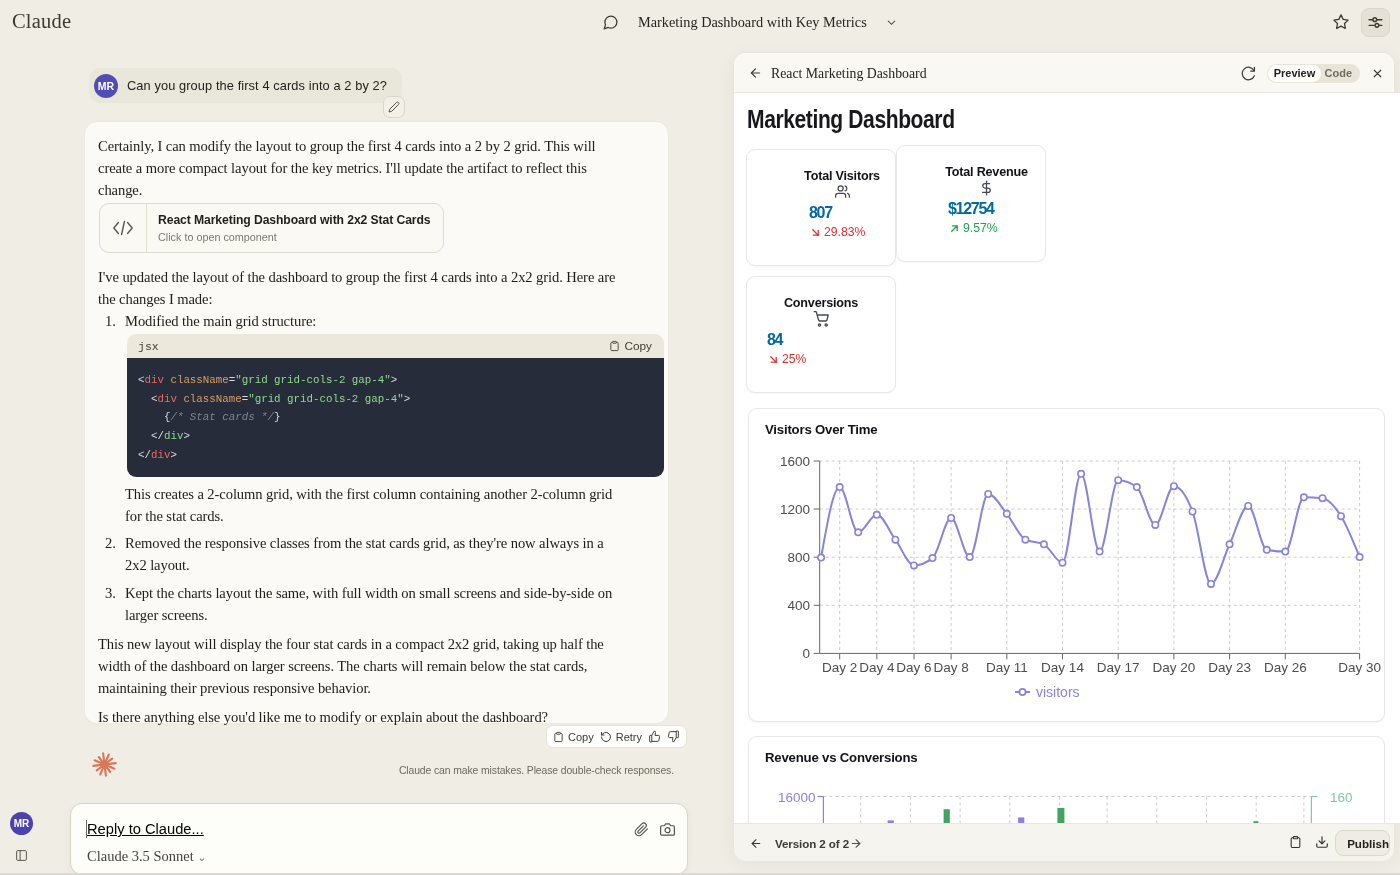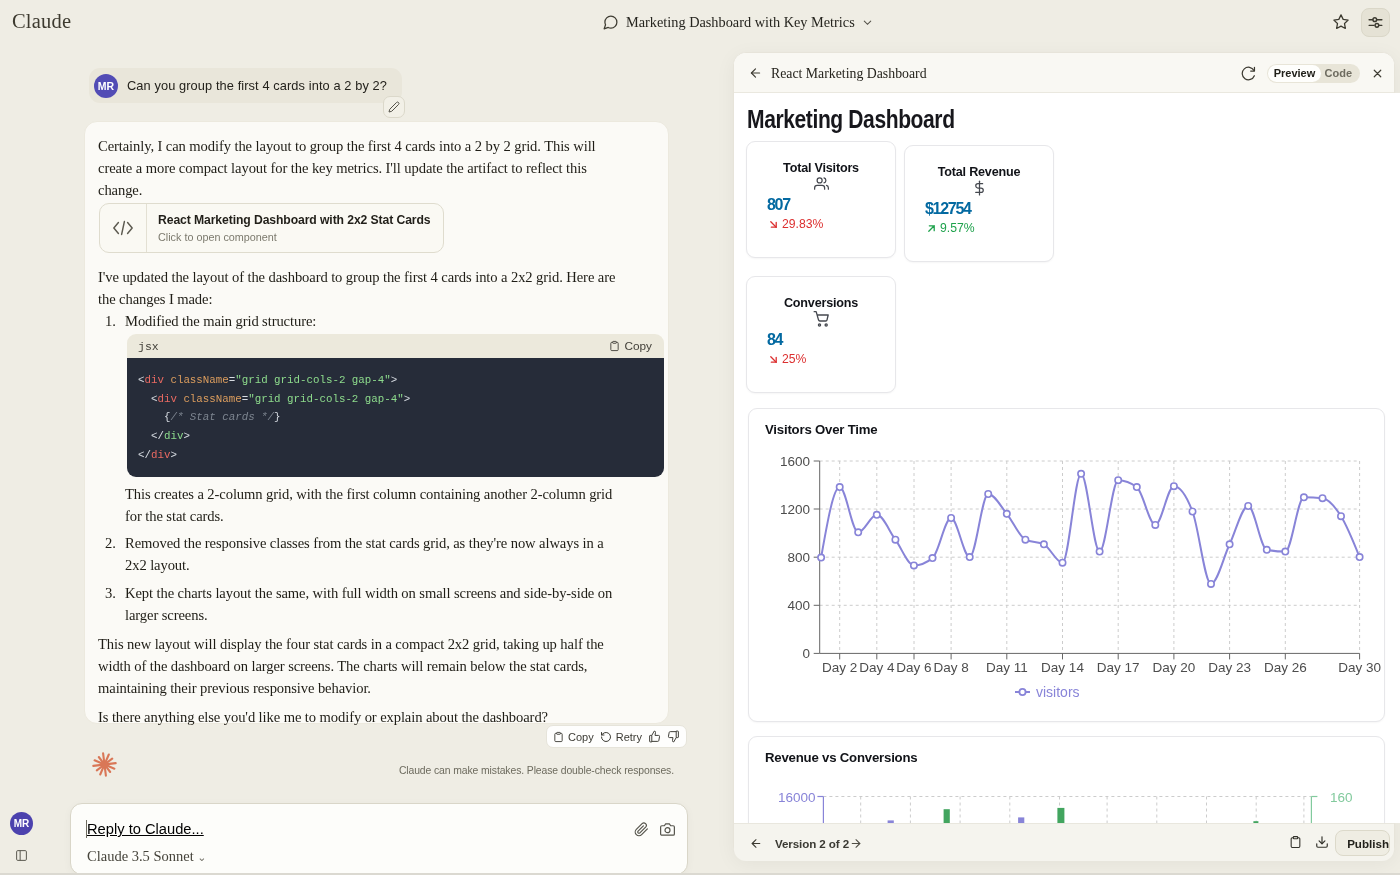--- a/index.html
+++ b/index.html
@@ -3,21 +3,21 @@
 <meta charset="utf-8">
 <style>
 * { margin:0; padding:0; box-sizing:border-box; }
 html,body { width:1400px; height:875px; overflow:hidden; }
 body { background:#EFEDE4; font-family:"Liberation Sans",sans-serif; position:relative; }
 .abs { position:absolute; }
 svg { display:block; }
 
 
 #logo { left:12px; top:10px; font-family:"Liberation Serif",serif; font-size:20.5px; color:#3d3a2f; letter-spacing:0.2px; }
-#tb-title { left:602px; top:14px; display:flex; align-items:center; gap:7px; color:#33312a; }
+#tb-title { left:602px; top:14px; display:flex; align-items:center; gap:19px; color:#33312a; }
 #tb-title .t { font-family:"Liberation Serif",serif; font-size:14.3px; color:#26251f; }
 #star-btn { left:1332px; top:13px; }
 #set-btn { left:1361px; top:8px; width:29px; height:29px; background:#E5E2D5; border:1px solid #dad7c8; border-radius:8px; display:flex; align-items:center; justify-content:center; }
 
 
 #bubble { left:89px; top:68px; height:35px; padding-right:15px; background:#E9E6DA; border-radius:11px; display:flex; align-items:center; }
 #bubble .av { width:24px; height:24px; border-radius:50%; background:#524CB5; color:#fff; font-size:10.5px; font-weight:bold; display:flex; align-items:center; justify-content:center; margin-left:5px; letter-spacing:0.2px; }
 #bubble .txt { white-space:nowrap; font-size:12.8px; font-weight:500; color:#24221c; margin-left:9px; letter-spacing:0.1px; }
 #edit-btn { left:383px; top:96px; width:22px; height:22px; background:#F2F0E7; border:1px solid #dbd8ca; border-radius:7px; display:flex; align-items:center; justify-content:center; }
 
@@ -239,37 +239,37 @@
         <div class="cd">Code</div>
       </div>
     <svg class="abs" style="left:637px; top:14px;" width="13" height="13" viewBox="0 0 24 24" fill="none" stroke="#3f3d34" stroke-width="2.2" stroke-linecap="round">
         <path d="M18 6L6 18M6 6l12 12"></path>
       </svg>
   </div>
 
   <div id="dash">
     <h1>Marketing Dashboard</h1>
 
-    <div class="scard" style="left:12px; top:48px;">
+    <div class="scard" style="left:12px; top:56px;padding-left:42px;">
       <div class="t">Total Visitors</div>
       <div class="ic">
           <svg width="17" height="15" viewBox="0 0 24 24" fill="none" stroke="#45484f" stroke-width="2" stroke-linecap="round">
             <path d="M17 21v-2a4 4 0 0 0-4-4H5a4 4 0 0 0-4 4v2"></path>
             <circle cx="9" cy="7" r="4"></circle>
             <path d="M23 21v-2a4 4 0 0 0-3-3.87"></path>
             <path d="M16 3.13a4 4 0 0 1 0 7.75"></path>
           </svg>
         </div>
       <div class="v">807</div>
       <div class="d red"><svg width="13" height="13" viewBox="0 0 24 24" fill="none" stroke="#dc2f2f" stroke-width="2.4" stroke-linecap="round" stroke-linejoin="round">
             <path d="m7 7 10 10"></path>
             <path d="M17 8v9H8"></path>
           </svg>29.83%</div>
     </div>
-    <div class="scard" style="left:170px; top:52px;">
+    <div class="scard" style="left:162px; top:52px;padding-left:31px;">
       <div class="t">Total Revenue</div>
       <div class="ic">
           <svg width="15" height="16" viewBox="0 0 24 24" fill="none" stroke="#45484f" stroke-width="2" stroke-linecap="round">
             <line x1="12" y1="1" x2="12" y2="23"></line>
             <path d="M17 5H9.5a3.5 3.5 0 0 0 0 7h5a3.5 3.5 0 0 1 0 7H6"></path>
           </svg>
         </div>
       <div class="v">$12754</div>
       <div class="d grn"><svg width="13" height="13" viewBox="0 0 24 24" fill="none" stroke="#1ea24c" stroke-width="2.4" stroke-linecap="round">
             <path d="M7 17L17 7M8 7h9v9"></path>

